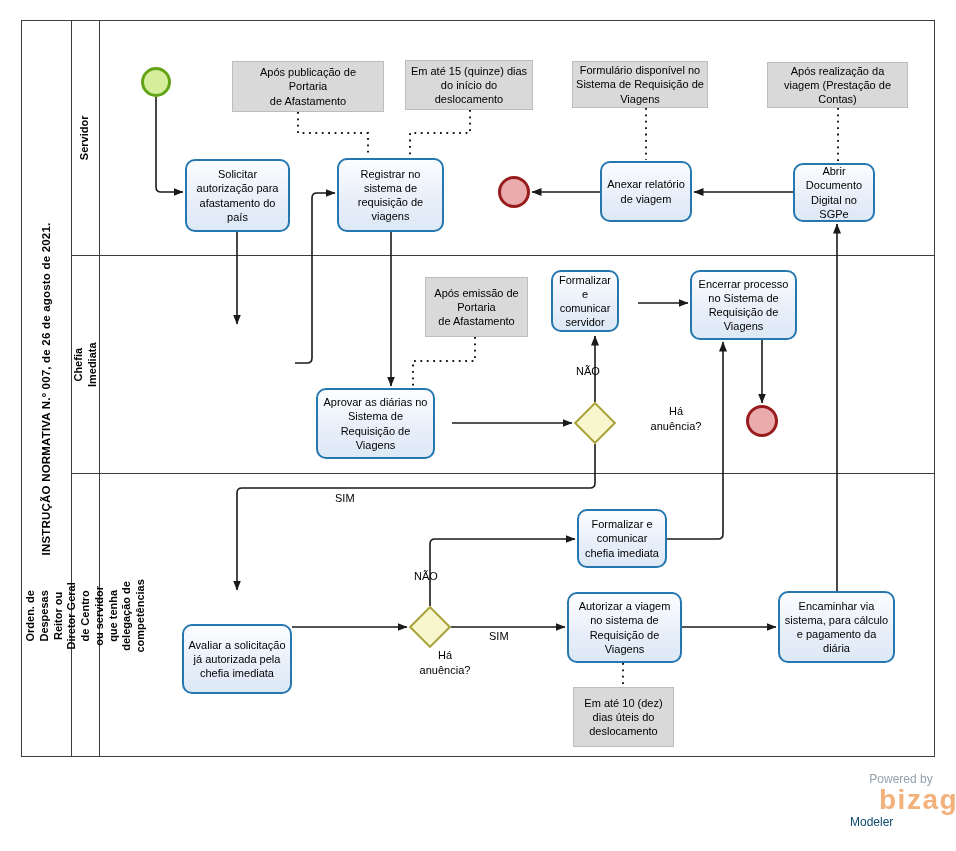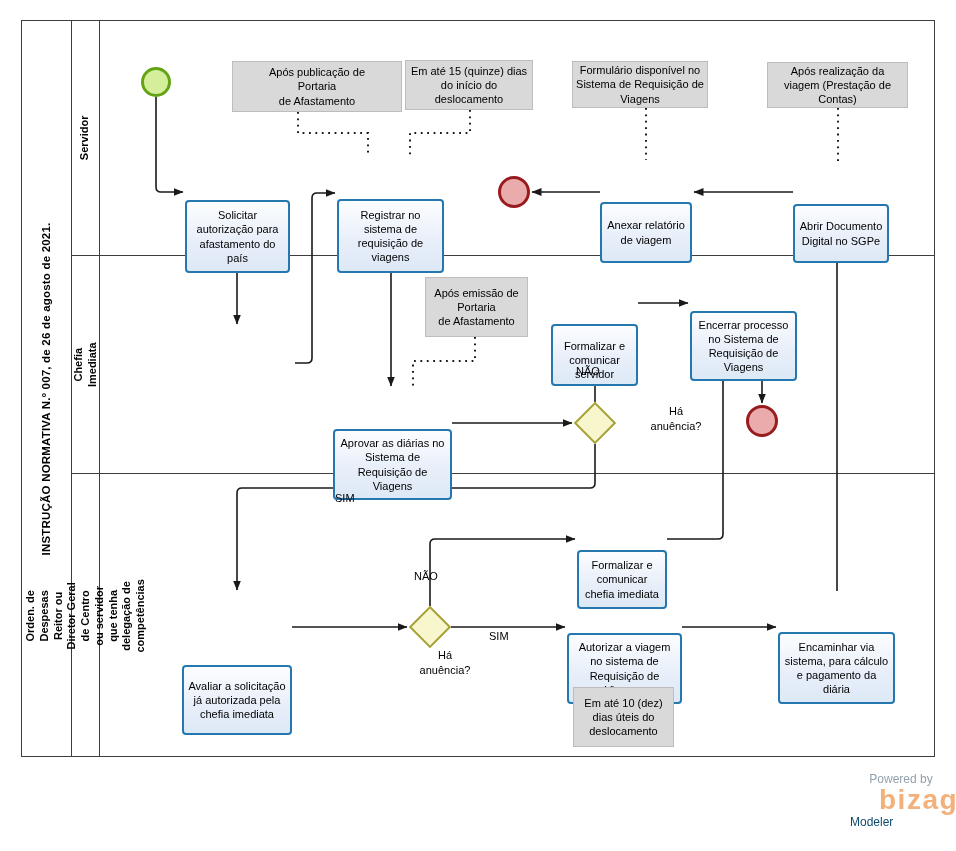--- a/index.html
+++ b/index.html
@@ -19,24 +19,24 @@
   .lane-1 { top:0; height:235px; border-bottom:1px solid #3d3d3d; }
   .lane-2 { top:235px; height:218px; border-bottom:1px solid #3d3d3d; }
   .lane-3 { top:453px; height:283px; }
   .lane-header { position:absolute; left:0; top:0; width:28px; height:100%;
           border-right:1px solid #3d3d3d; box-sizing:border-box;
           display:flex; align-items:center; justify-content:center; }
   .lane-label { transform:rotate(-90deg); white-space:pre-line; text-align:center;
           font-weight:bold; font-size:11px; line-height:1.25; }
   
   .task { position:absolute; box-sizing:border-box;
-          border:2px solid #2477af; border-radius:4px;
+          border:2px solid #2477af; border-radius:10px;
           background:linear-gradient(180deg,#fcfdff 0%,#e7eef9 60%,#dde9f6 100%);
           display:flex; align-items:center; justify-content:center;
-          text-align:center; font-size:11px; line-height:1.28; padding:3px;margin-top:41px; }
+          text-align:center; font-size:11px; line-height:1.28; padding:3px; }
   .annotation { position:absolute; box-sizing:border-box; background:#d9d9d9;
           border:1px solid #bdbdbd;
           display:flex; align-items:center; justify-content:center;
           text-align:center; font-size:11px; line-height:1.3; }
   .annotation .txt { white-space:pre-line; }
   .event { position:absolute; border-radius:50%; box-sizing:content-box; }
   .event.start { width:24px; height:24px; border:3px solid #63a416; background:#d5ee9c; }
   .event.end   { width:26px; height:26px; border:3px solid #981b1e; background:#e9abab; }
   .gateway { position:absolute; width:30px; height:30px; transform:rotate(45deg);
           border:2px solid #a6a138; background:#f8f6cd; box-sizing:border-box; }
@@ -110,21 +110,21 @@
     <path class="assoc" d="M646,108 L646,160"></path>
     <path class="assoc" d="M838,108 L838,162"></path>
     <path class="assoc" d="M475,337 L475,361 L413,361 L413,387"></path>
     <path class="assoc" d="M623,663 L623,686"></path>
   </svg>
 
   <div class="event start" style="left:141px;top:67px;"></div>
   <div class="event end" style="left:498px;top:176px;"></div>
   <div class="event end" style="left:746px;top:405px;"></div>
 
-  <div class="annotation" style="left:232px;top:61px;width:170px;height:51px;justify-content:center;">
+  <div class="annotation" style="left:232px;top:61px;width:152px;height:51px;justify-content:center;">
     <span class="txt">Após publicação de
 Portaria
 de Afastamento</span>
   </div>
   <div class="annotation" style="left:405px;top:60px;width:128px;height:50px;">
     <span class="txt">Em até 15 (quinze) dias
 do início do
 deslocamento</span>
   </div>
   <div class="annotation" style="left:572px;top:61px;width:136px;height:47px;">
@@ -140,33 +140,33 @@
 
   <div class="task" style="left:185px;top:159px;width:105px;height:73px;">
     <span>Solicitar autorização para afastamento do país</span>
   </div>
   <div class="task" style="left:337px;top:158px;width:107px;height:74px;">
     <span>Registrar no sistema de requisição de viagens</span>
   </div>
   <div class="task" style="left:600px;top:161px;width:92px;height:61px;">
     <span>Anexar relatório de viagem</span>
   </div>
-  <div class="task" style="left:793px;top:163px;width:96px;height:59px;">
+  <div class="task" style="left:793px;top:163px;width:82px;height:59px;">
     <span>Abrir Documento Digital no SGPe</span>
   </div>
 
   <div class="annotation" style="left:425px;top:277px;width:103px;height:60px;">
     <span class="txt">Após emissão de
 Portaria
 de Afastamento</span>
   </div>
-  <div class="task" style="left:333px;top:388px;width:119px;height:71px;">
+  <div class="task" style="left:316px;top:388px;width:119px;height:71px;">
     <span>Aprovar as diárias no Sistema de Requisição de Viagens</span>
   </div>
-  <div class="task" style="left:551px;top:283px;width:87px;height:62px;align-items:flex-end;">
+  <div class="task" style="left:551px;top:270px;width:68px;height:62px;">
     <span>Formalizar e comunicar servidor</span>
   </div>
   <div class="task" style="left:690px;top:270px;width:107px;height:70px;text-align:center;">
     <span>Encerrar processo no Sistema de Requisição de Viagens</span>
   </div>
   <div class="gateway" style="left:580px;top:408px;"></div>
   <div class="flow-label gw-q" style="left:628px;top:404px;width:66px;">Há anuência?</div>
   <div class="flow-label" style="left:561px;top:365px;">NÃO</div>
   <div class="flow-label" style="left:320px;top:492px;">SIM</div>
 

